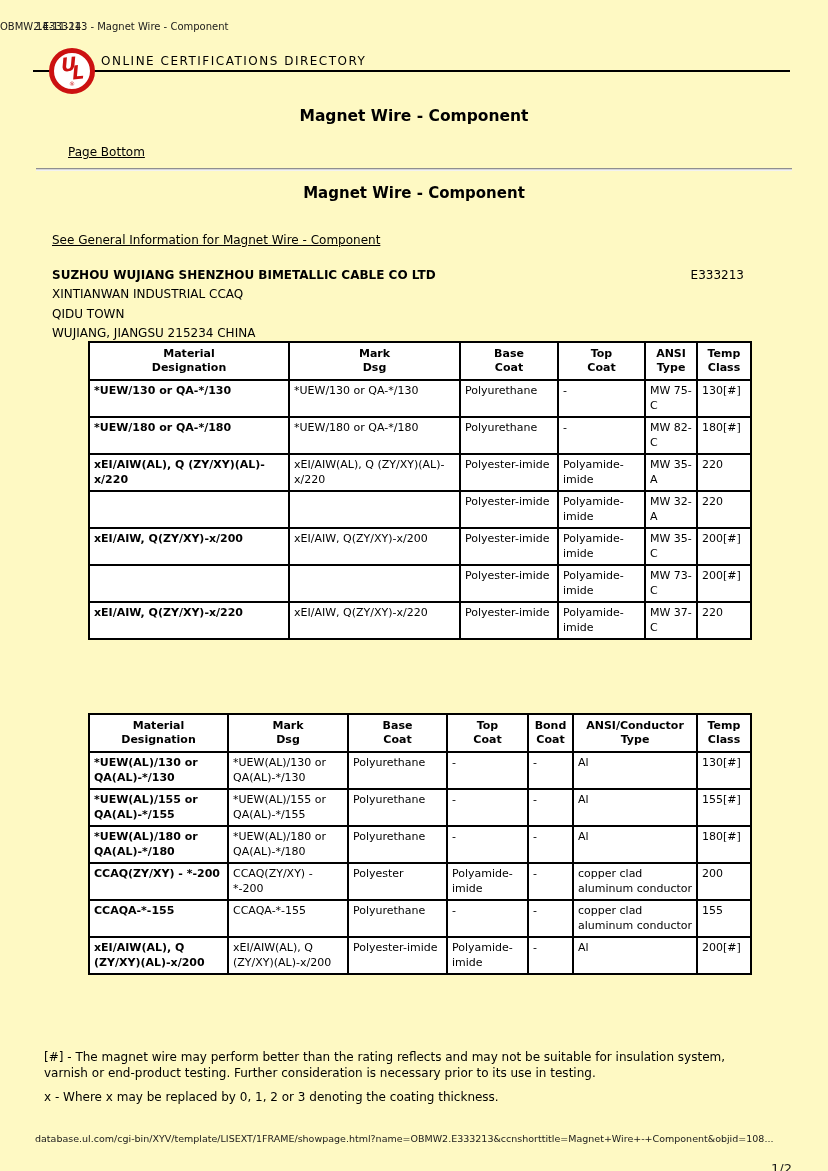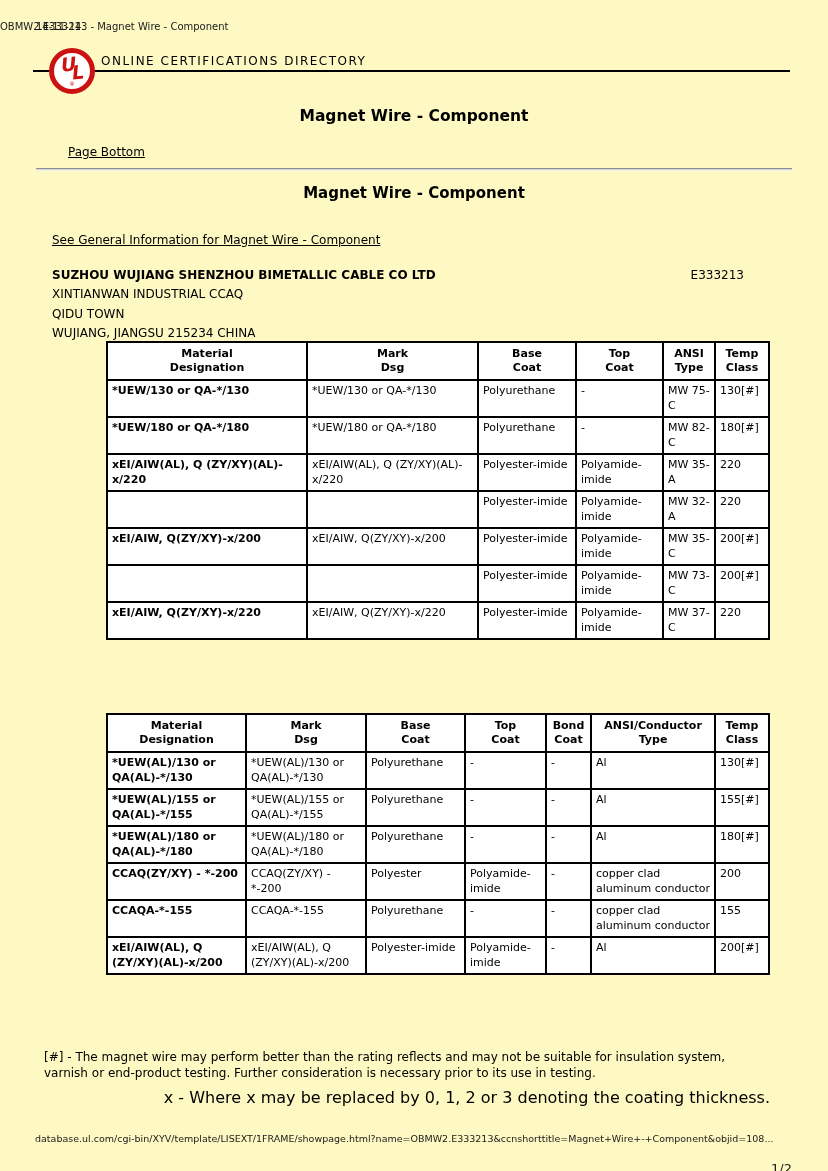--- a/index.html
+++ b/index.html
@@ -84,21 +84,20 @@
     position: absolute; left: 52px; top: 266px; width: 692px;
     font-size: 12px; line-height: 19.3px;
   }
   .company-row { display: flex; justify-content: space-between; }
   .company-name { font-weight: bold; }
   .file-number { font-weight: normal; }
   
   .tbl {
     border-collapse: collapse; table-layout: fixed;
     background: #fff;
-    margin-left: 18px;
   }
   .tbl-1 { position: absolute; left: 88px; top: 341px; }
   .tbl-2 { position: absolute; left: 88px; top: 713px; }
   .tbl th, .tbl td {
     border: 2px solid #000;
     font-size: 11px;
     padding: 3px 4px;
     overflow: hidden;
   }
   .tbl th {
@@ -111,21 +110,21 @@
     word-wrap: break-word;
   }
   .tbl td:first-child { font-weight: bold; }
   
   .footnote-1 {
     position: absolute; left: 44px; top: 1050px; width: 726px;
     font-size: 12px; line-height: 15.5px;
   }
   .footnote-2 {
     position: absolute; left: 44px; top: 1090px; width: 726px;
-    font-size: 16px; line-height: 15.5px; text-align: right;
+    font-size: 12px; line-height: 15.5px;
   }
   
   .footer-url {
     position: absolute; left: 35px; top: 1133px;
     font-size: 9.5px; color: #1a1a1a;
   }
   .footer-page {
     position: absolute; right: 36px; top: 1133px;
     font-size: 13px; color: #1a1a1a; margin-top: 28px;
   }

